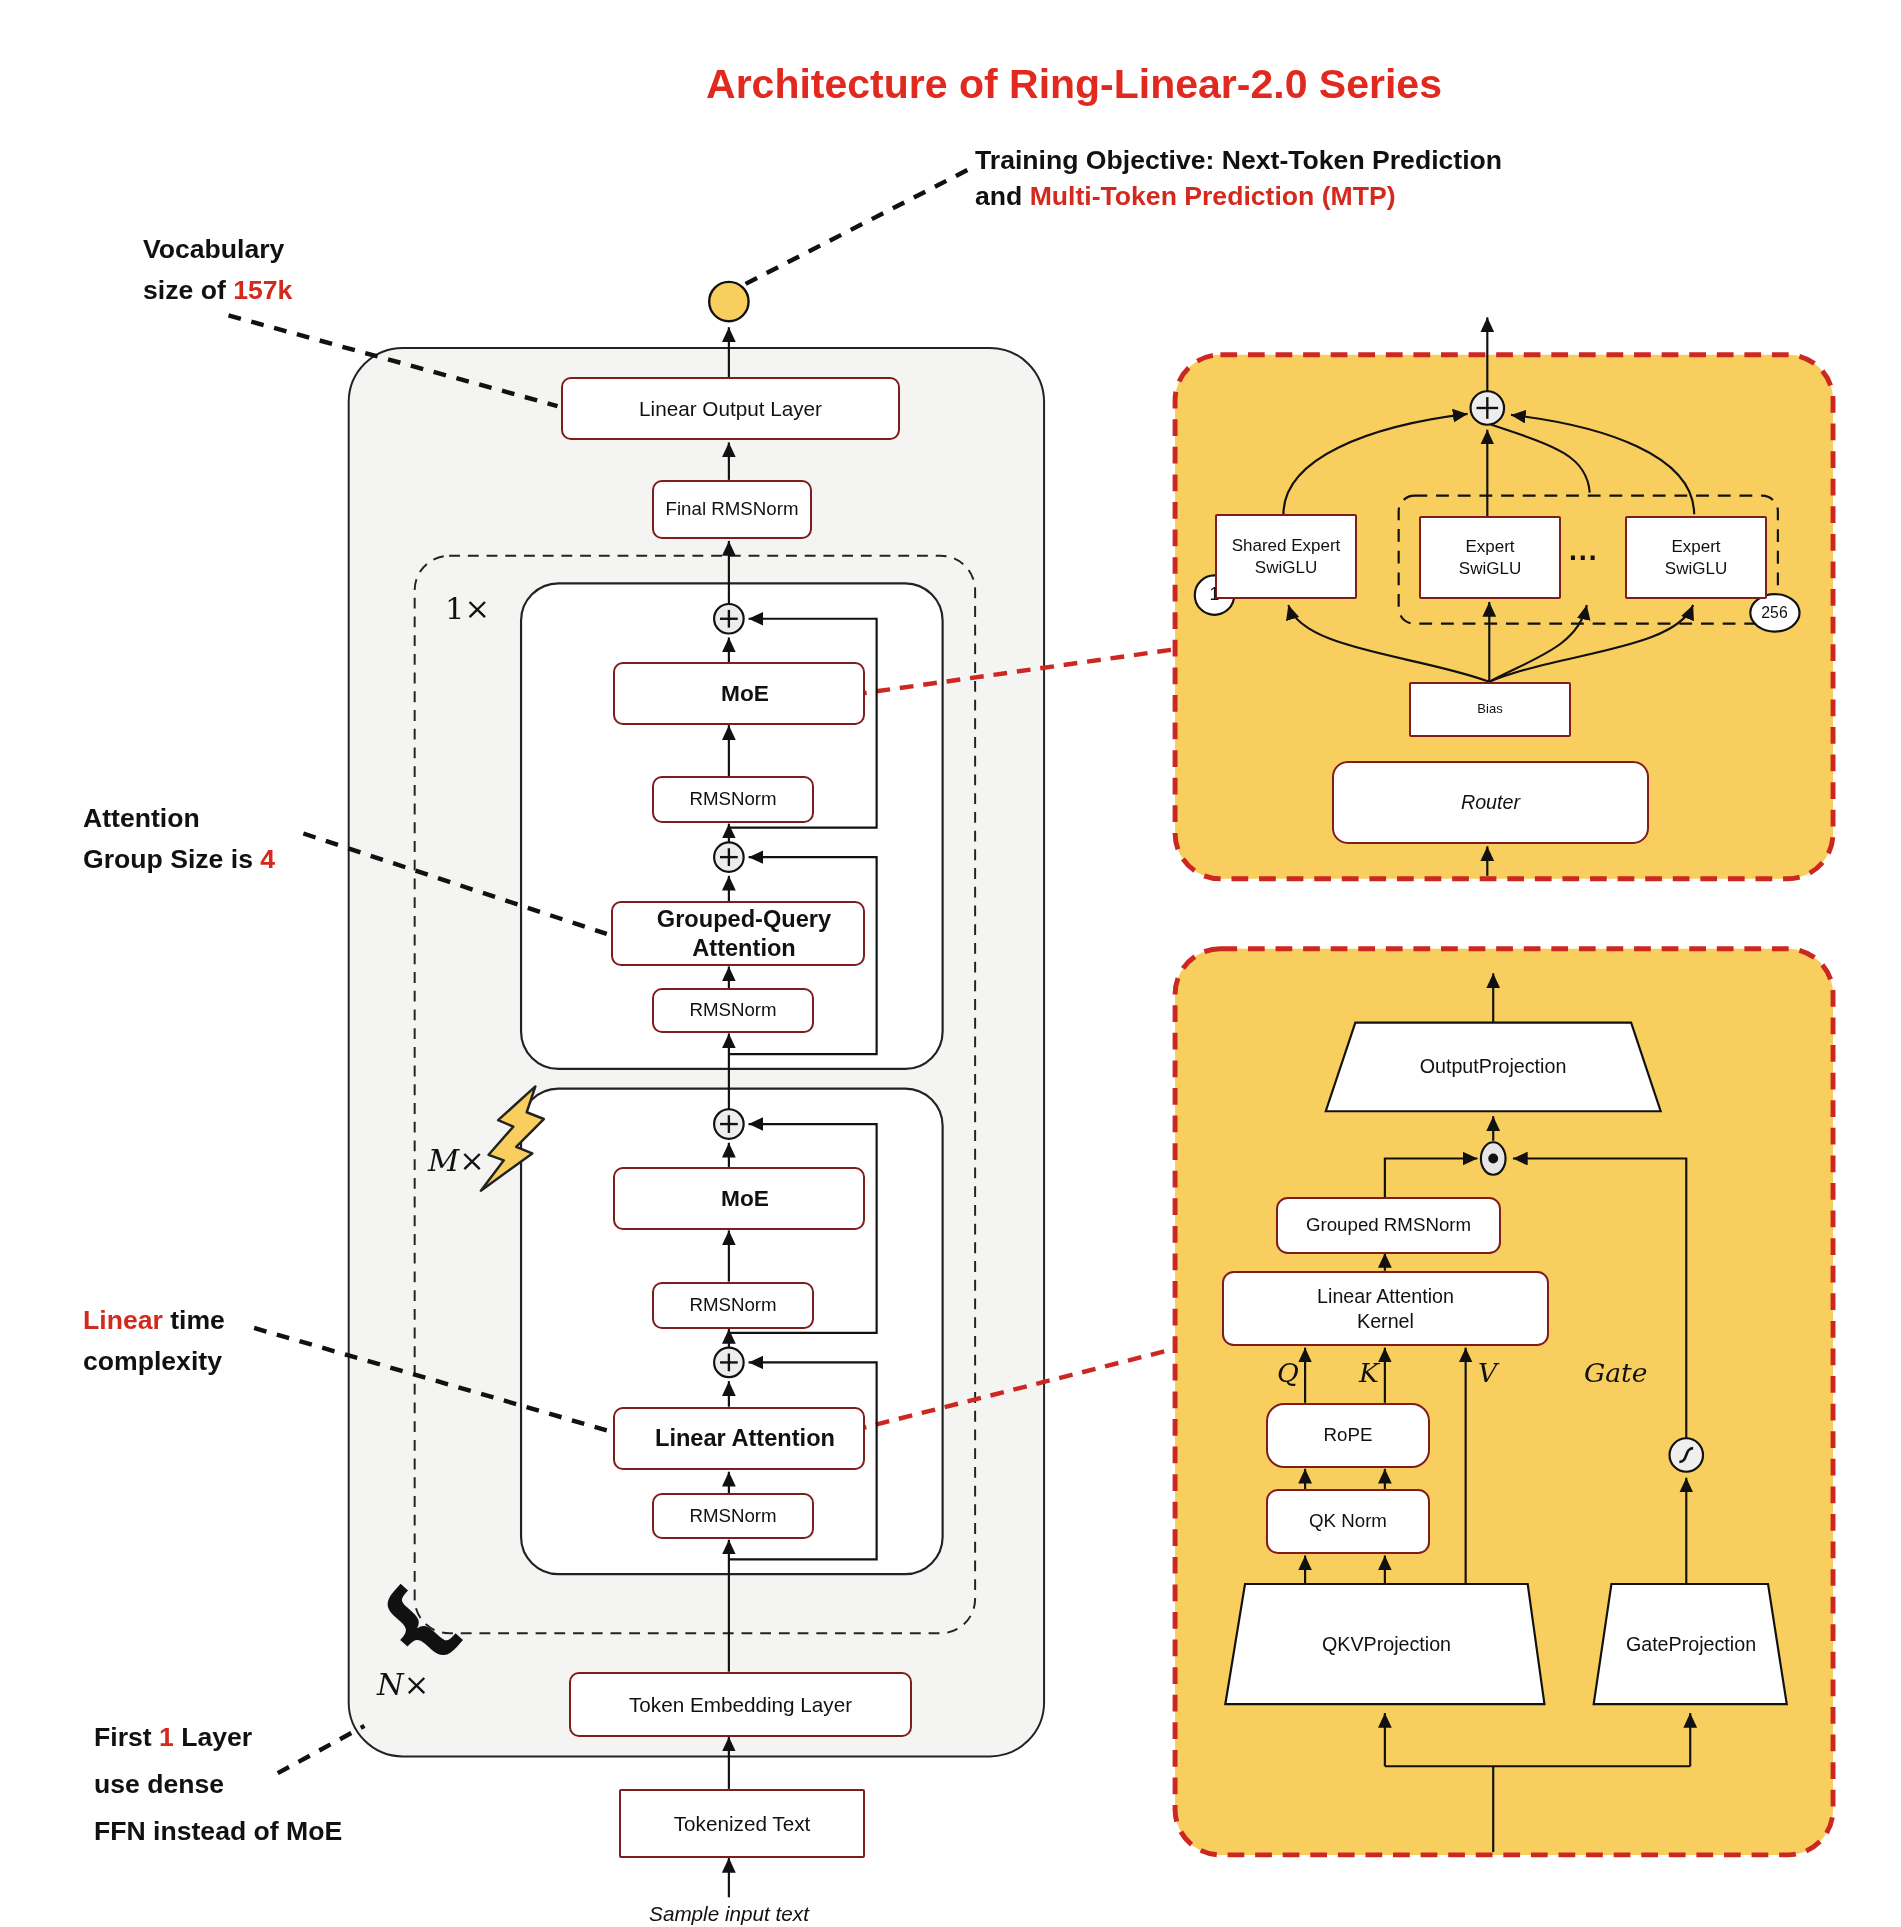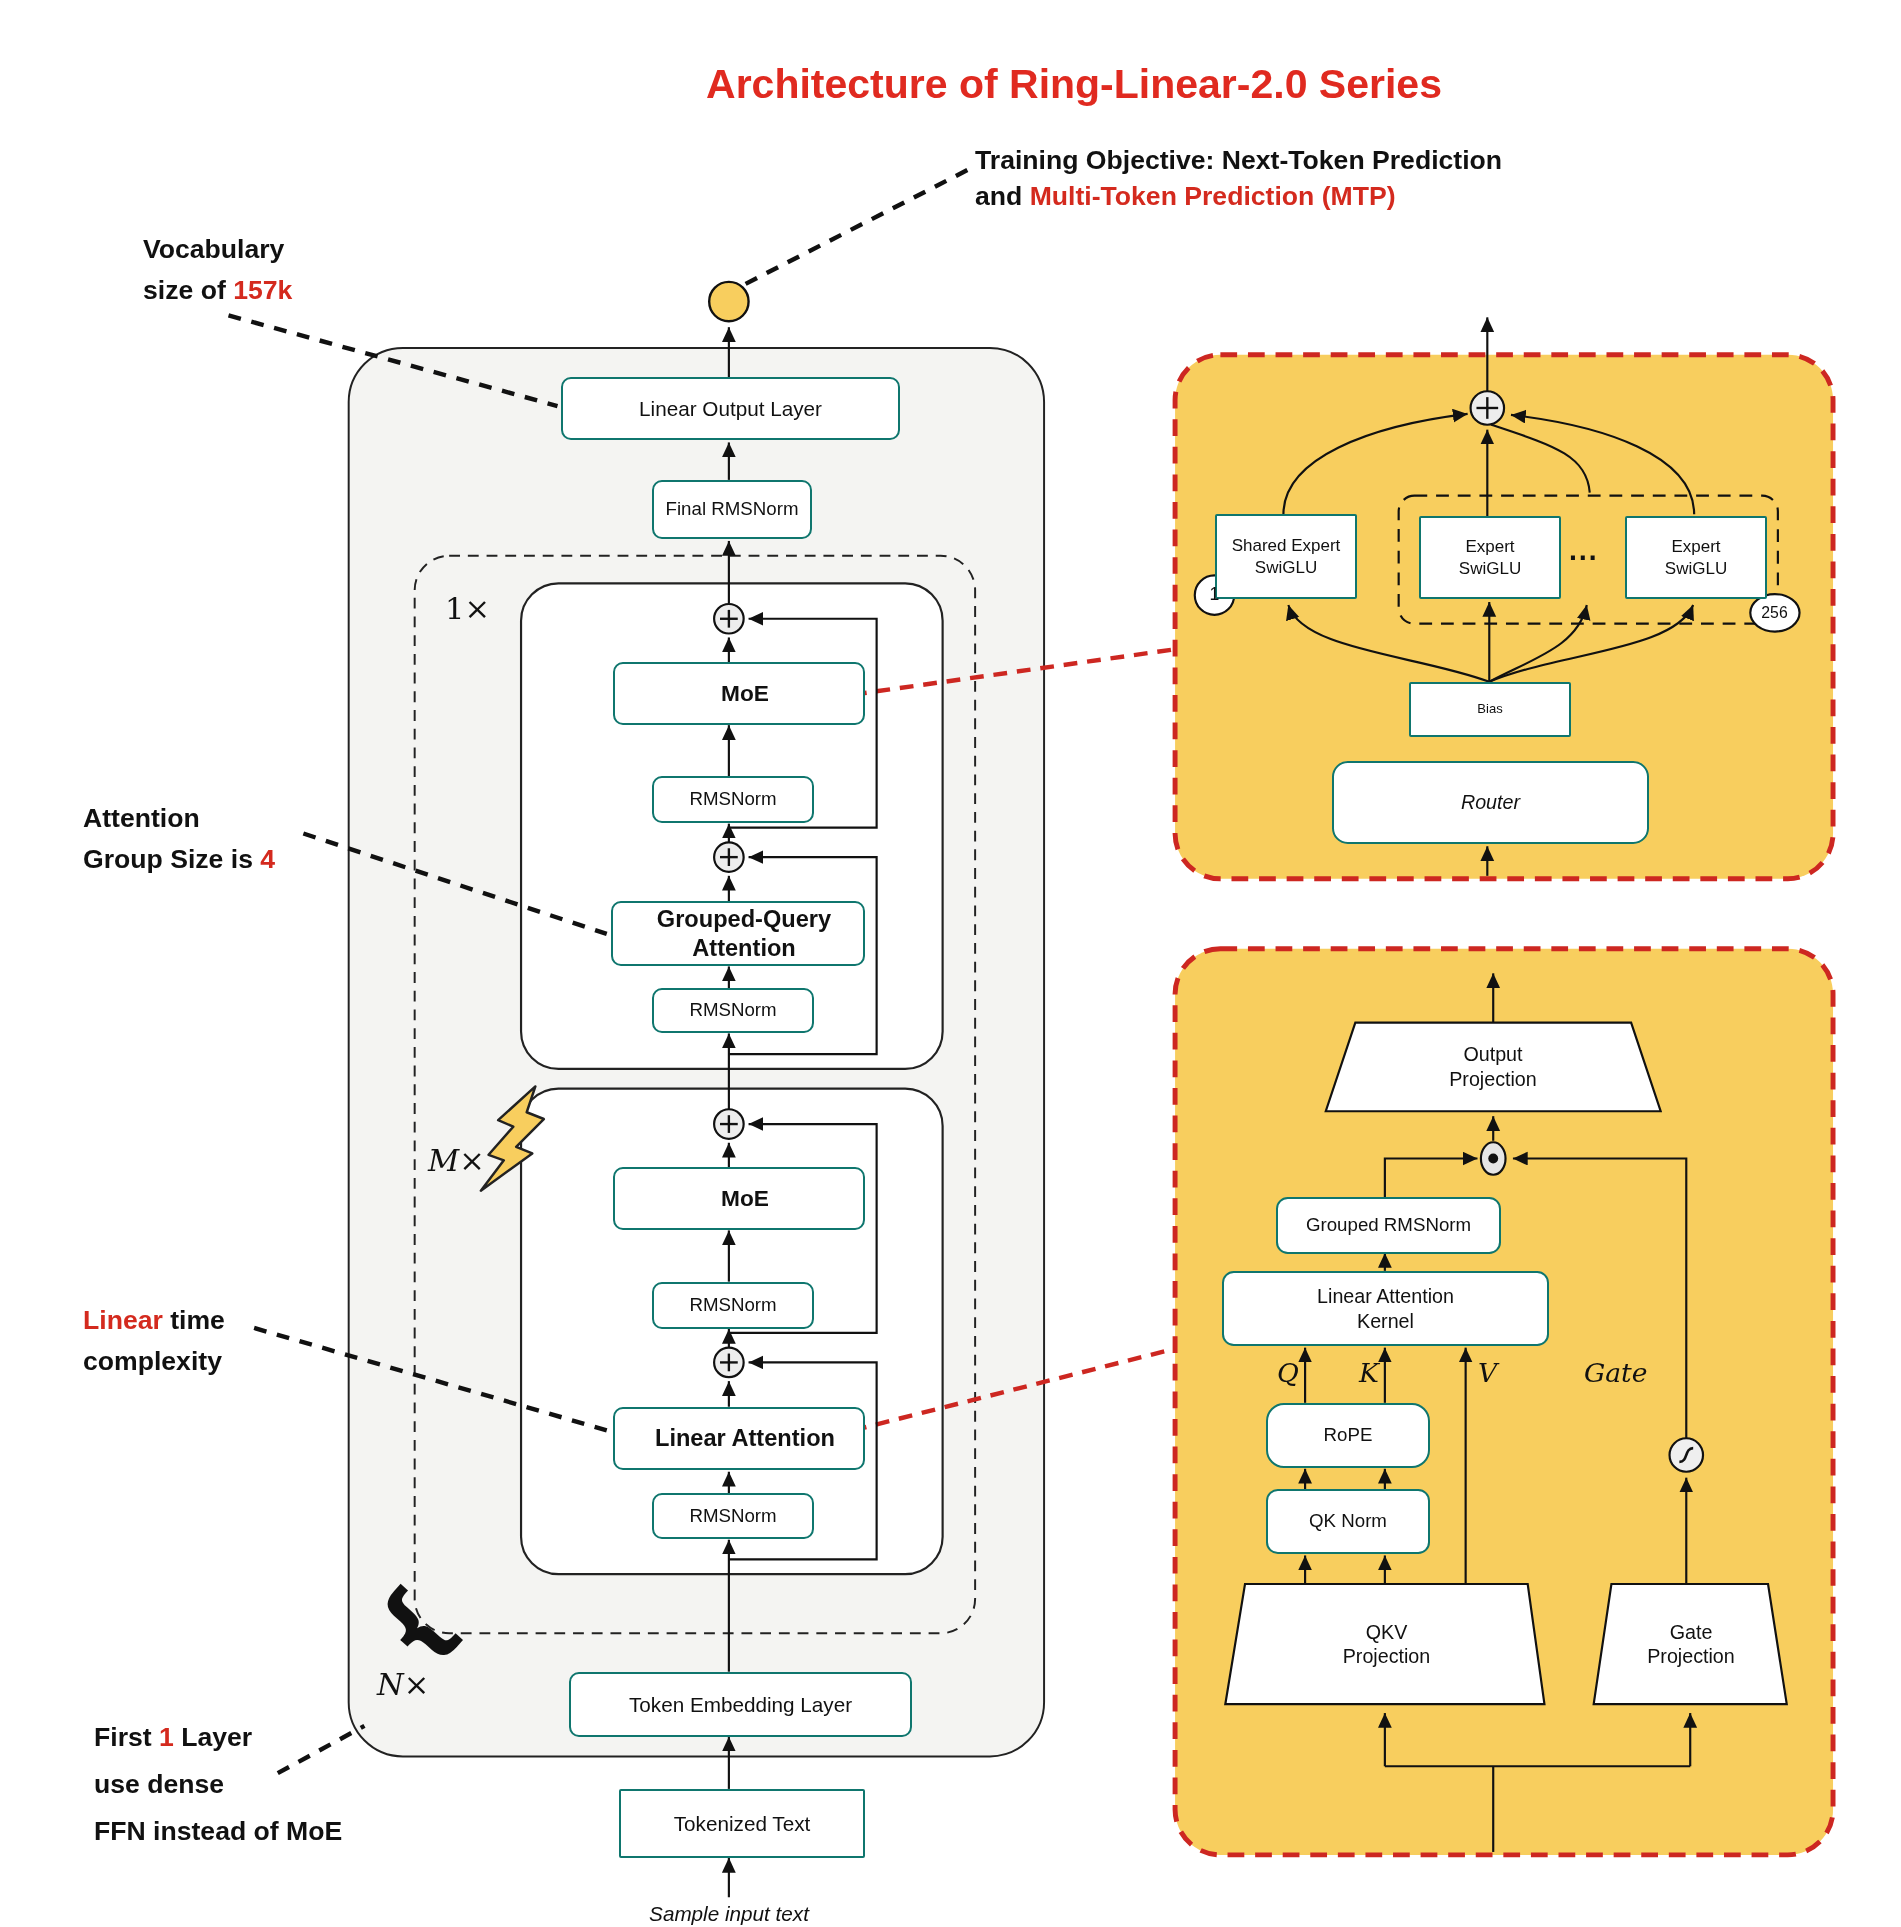--- a/index.html
+++ b/index.html
@@ -1,25 +1,25 @@
 <!DOCTYPE html>
 <html><head>
 <meta charset="utf-8">
 <style>
   html,body{margin:0;padding:0;background:#fff;}
   .canvas{position:relative;width:1901px;height:1928px;background:#ffffff;
           font-family:"Liberation Sans",sans-serif;color:#111;overflow:hidden;}
   svg.layer{position:absolute;left:0;top:0;z-index:1;}
   .txt{position:absolute;z-index:3;}
-  .box{position:absolute;z-index:3;background:#fff;border:2px solid #0f766e;border-radius:9.9px;
+  .box{position:absolute;z-index:3;background:#fff;border:2px solid #7f1d1d;border-radius:9.9px;
        display:flex;flex-direction:column;align-items:center;justify-content:center;
        text-align:center;font-size:18.7px;line-height:1.12;}
   .box.sq{border-radius:2px;}
   .box.bold{font-weight:bold;padding-left:12px;}
-  .trapT{position:absolute;z-index:3;display:flex;flex-direction:column;align-items:center;
+  .trapT{position:absolute;z-index:3;display:flex;flex-direction:row;align-items:center;
        justify-content:center;text-align:center;font-size:19.7px;line-height:1.22;background:transparent;border:none;}
   .note{position:absolute;z-index:3;font-weight:bold;font-size:26.6px;line-height:41px;white-space:nowrap;}
   .red{color:#d42a1e;}
   .title{position:absolute;z-index:3;width:946px;text-align:center;font-size:41px;font-weight:bold;color:#e02a20;white-space:nowrap;}
   .mult{position:absolute;z-index:3;font-size:30.5px;font-family:"DejaVu Serif",serif;white-space:nowrap;}
   .ital{font-style:italic;}
   .qkv{position:absolute;z-index:3;font-family:"DejaVu Serif",serif;font-style:italic;font-size:26.6px;}
   .badge{position:absolute;z-index:4;display:flex;align-items:center;justify-content:center;
          font-size:17.7px;text-align:center;}
   .dots{position:absolute;z-index:3;font-weight:bold;font-size:29.6px;letter-spacing:2px;}

